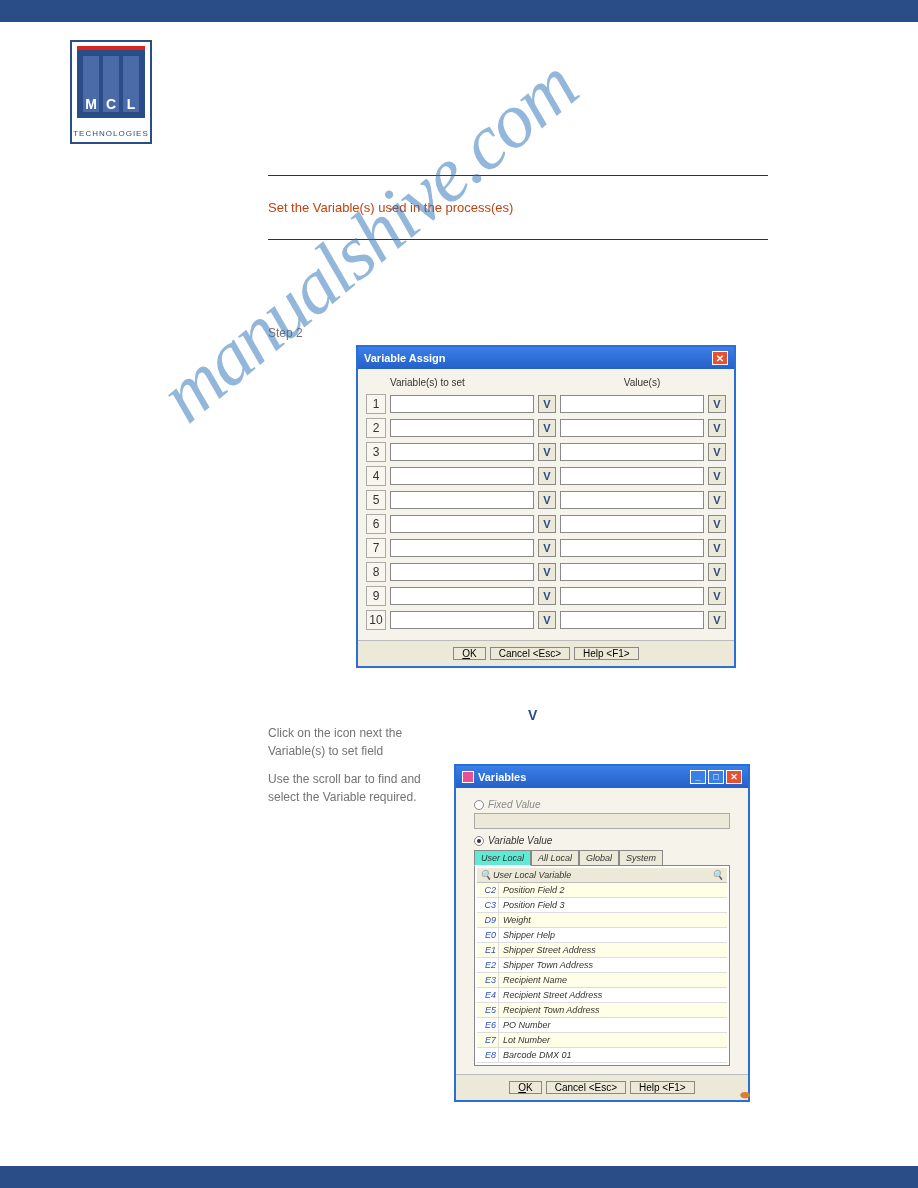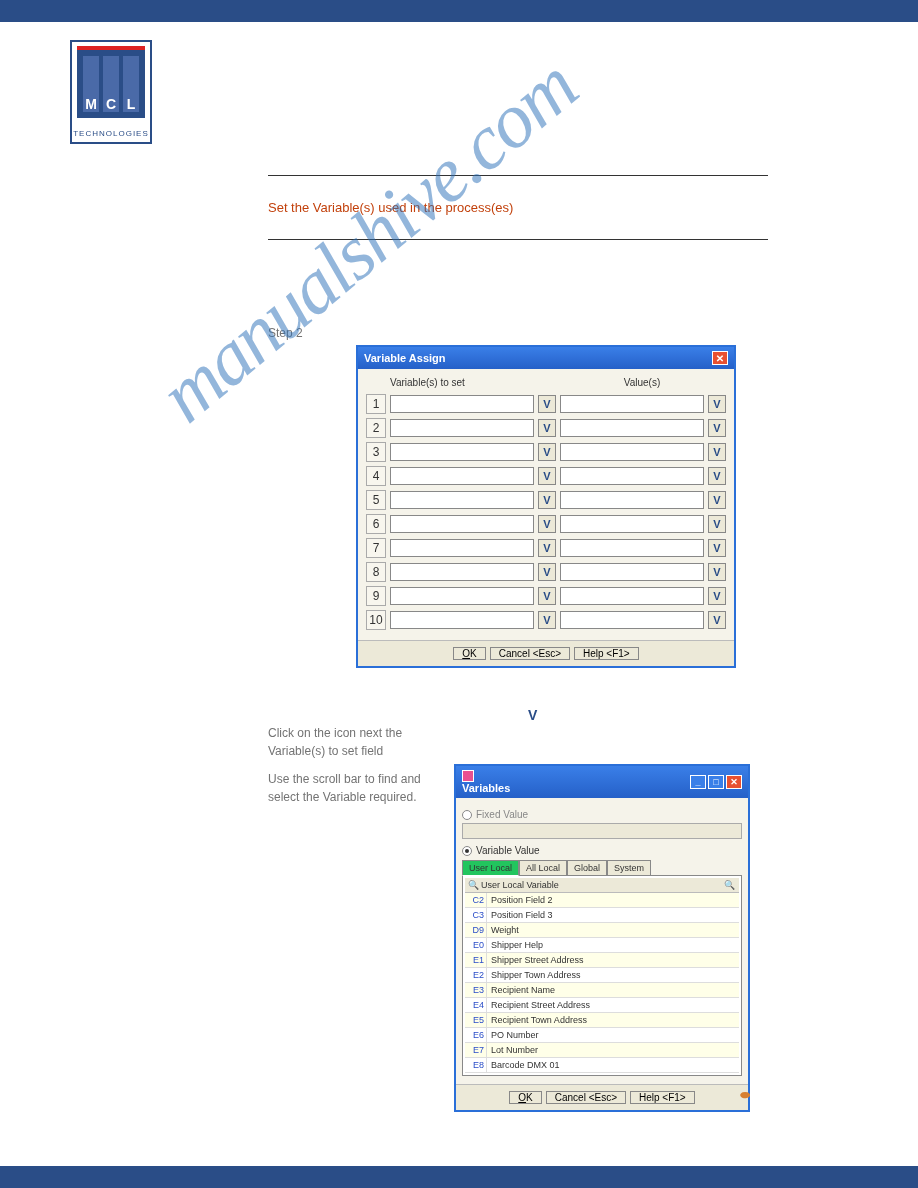--- a/index.html
+++ b/index.html
@@ -29,32 +29,32 @@
 .headers span:last-child { flex: 1; text-align: center; }
 .row { display: flex; align-items: center; gap: 4px; margin-bottom: 4px; }
 .rownum { width: 20px; height: 20px; background: #f8f6ee; border: 1px solid #aaa; display: flex; align-items: center; justify-content: center; font-size: 12px; color: #333; }
 .field { flex: 1; height: 18px; background: #fff; border: 1px solid #888; }
 .vbtn { width: 18px; height: 18px; background: #ece9d8; border: 1px solid #888; display: flex; align-items: center; justify-content: center; color: #2a4d87; font-weight: bold; font-size: 11px; cursor: pointer; }
 .dlg-buttons { display: flex; justify-content: center; gap: 4px; padding: 6px; background: #ece9d8; border-top: 1px solid #bbb; }
 .dlg-buttons button { font-size: 10px; padding: 0 8px; background: #ece9d8; border: 1px solid #888; cursor: pointer; }
 .v-icon { position: absolute; top: 707px; left: 528px; font-weight: bold; color: #2a4d87; font-size: 14px; }
 .dialog2 { position: absolute; top: 764px; left: 454px; width: 296px; border: 2px solid #2a6fd8; background: #ece9d8; font-size: 10px; }
 .titlebar2-icon { width: 12px; height: 12px; background: #e85090; border: 1px solid #fff; margin-right: 4px; }
-.titlebar2-left { display: flex; align-items: flex-start; flex-direction: column; }
+.titlebar2-left { display: flex; align-items: flex-end; }
 .wincontrols { display: flex; gap: 2px; }
 .wincontrols div { width: 16px; height: 14px; border: 1px solid #fff; display: flex; align-items: center; justify-content: center; font-size: 9px; cursor: pointer; }
 .minbtn, .maxbtn { background: #3a7fe8; color: #fff; }
-.dialog2-body { padding: 8px 6px; background: #f5f3ea; }
+.dialog2-body { padding: 8px 18px; background: #f5f3ea; font-style: italic; }
 .radio-row { display: flex; align-items: center; gap: 4px; margin: 3px 0; font-size: 10px; color: #888; }
 .radio { width: 10px; height: 10px; border: 1px solid #888; border-radius: 50%; background: #fff; }
 .radio.sel::after { content: ''; display: block; width: 4px; height: 4px; background: #333; border-radius: 50%; margin: 2px; }
 .fixed-input { width: 100%; height: 16px; background: #ece9d8; border: 1px solid #aaa; margin: 2px 0 6px 0; }
 .tabs { display: flex; gap: 0; margin-top: 4px; }
 .tab { padding: 2px 6px; border: 1px solid #888; background: #ece9d8; font-size: 9px; cursor: pointer; }
-.tab.active { background: #22c55e; border-bottom: 1px solid #fff; position: relative; z-index: 2; }
+.tab.active { background: #5eead4; border-bottom: 1px solid #fff; position: relative; z-index: 2; }
 .tabcontent { border: 1px solid #888; background: #fff; margin-top: -1px; padding: 2px; }
 .tabheader { display: flex; background: #ece9d8; border-bottom: 1px solid #bbb; padding: 2px; font-size: 9px; }
 .tabheader .th2 { flex: 1; text-align: left; }
 .tabheader .mag { width: 14px; text-align: center; color: #2a4d87; }
 .varlist { max-height: 180px; overflow: hidden; }
 .varrow { display: flex; border-bottom: 1px solid #ddd; font-size: 9px; cursor: pointer; }
 .varrow:nth-child(odd) { background: #ffffe8; }
 .varrow .code { width: 22px; color: #2a4dc8; text-align: right; padding: 2px 2px; border-right: 1px solid #ddd; }
 .varrow .name { flex: 1; padding: 2px 4px; }
 .deco-icon { position: absolute; top: 1088px; left: 740px; font-size: 12px; color: #d88030; }

